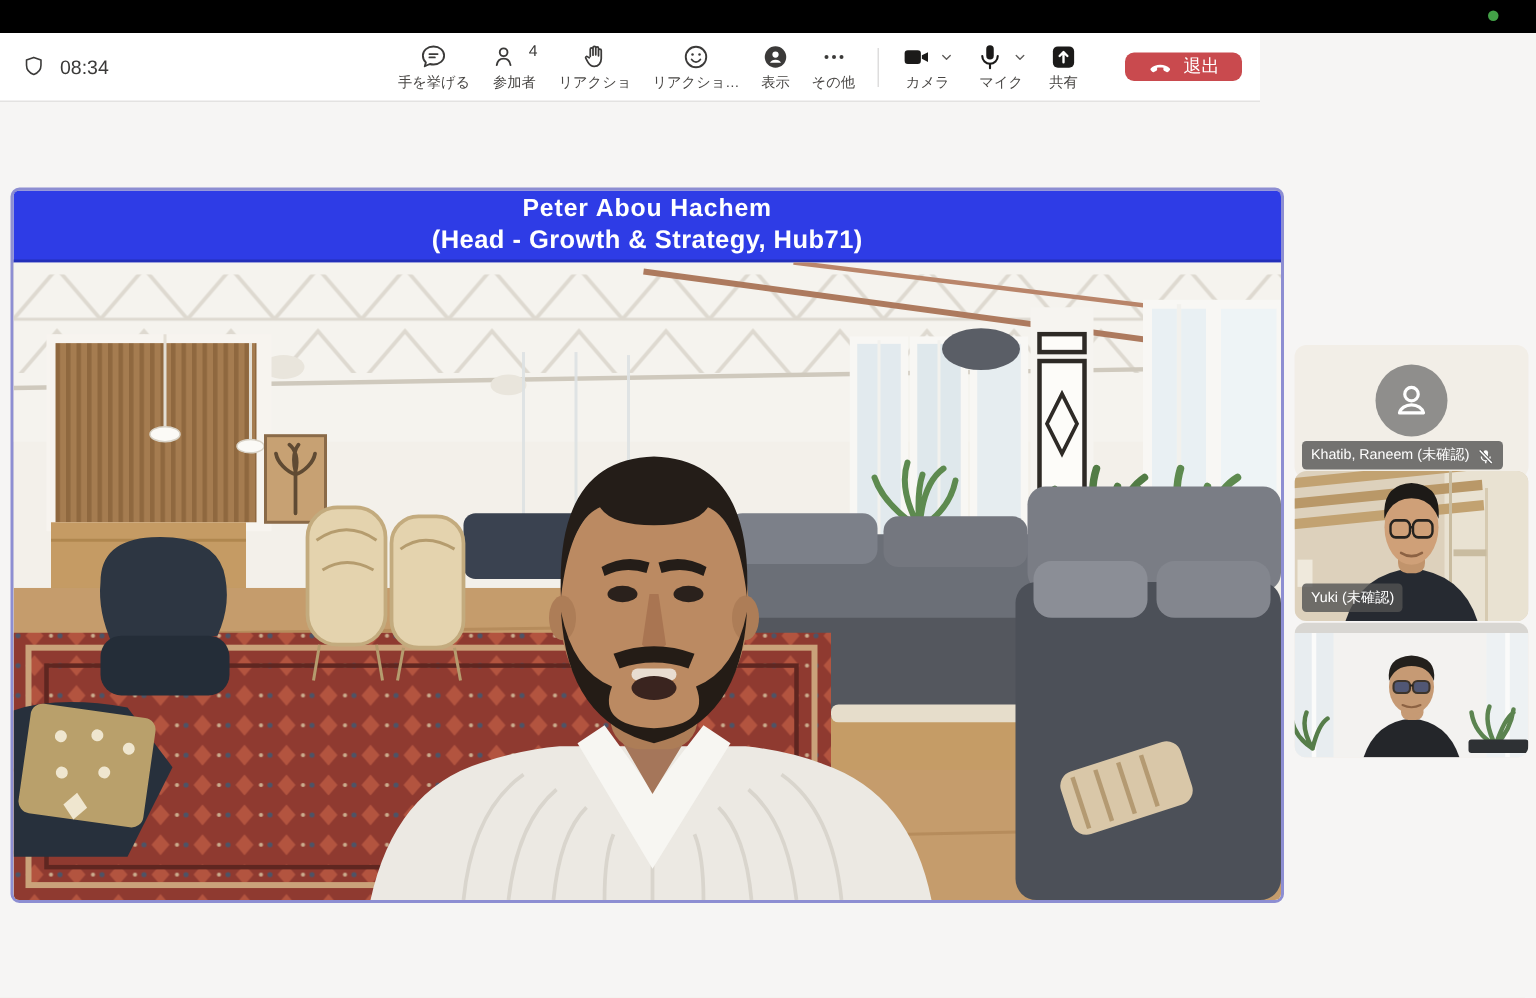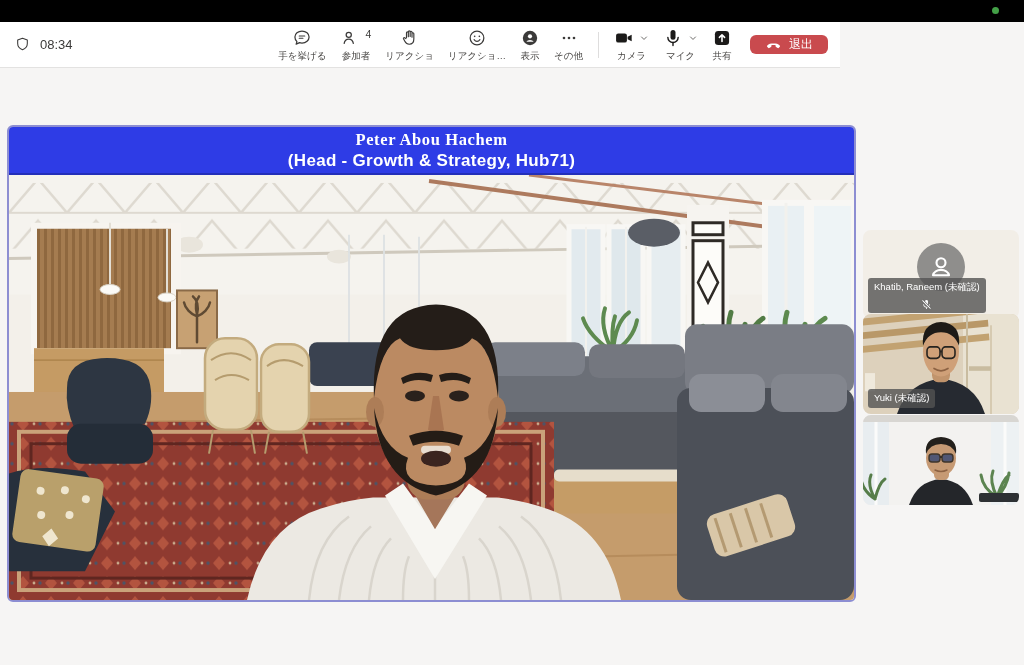--- a/index.html
+++ b/index.html
@@ -18,46 +18,46 @@
   .timer-group svg{width:17px;height:17px;display:block;}
   .tb-actions{margin-left:auto;display:flex;align-items:flex-end;padding-right:12px;}
   .tb-btn{display:flex;flex-direction:column;align-items:center;justify-content:flex-end;
     gap:3px;padding:2px 7px;color:#484644;font-size:9.5px;cursor:pointer;white-space:nowrap;line-height:1;}
   .tb-btn svg{width:20px;height:20px;display:block;}
   .icon-row{display:flex;align-items:center;gap:5px;position:relative;}
   .pp-badge{font-size:10.5px;color:#3b3a39;position:relative;top:-4px;}
   .chev svg{width:10px;height:10px;}
   .tb-divider{width:1px;height:26px;background:#dedddd;margin:0 8px;align-self:center;}
   .leave-btn{display:flex;align-items:center;gap:7px;background:#c94a4e;color:#fff;border:none;
-    border-radius:6px;font-size:12px;font-family:inherit;padding:1px 15px;margin-left:11px;
+    border-radius:6px;font-size:12px;font-family:inherit;padding:1px 15px;margin-left:24px;
     cursor:pointer;align-self:center;}
   .leave-btn svg{width:17px;height:17px;display:block;}
   
   .main-video{position:absolute;left:7px;top:125px;width:845px;height:473px;
     border:2px solid #8d8ed2;border-radius:6px;overflow:hidden;background:#e9e4db;}
   .banner{height:46px;background:#2e3ce6;border-bottom:2px solid #232fb9;display:flex;
     flex-direction:column;align-items:center;justify-content:center;color:#fff;gap:1px;}
-  .banner-title{font-size:16.5px;font-weight:800;letter-spacing:.6px;font-family:Liberation Serif, serif;}
+  .banner-title{font-size:16.5px;font-weight:800;letter-spacing:.6px;}
   .banner-subtitle{font-size:17px;font-weight:700;letter-spacing:.3px;}
   .scene{position:absolute;top:48px;left:0;right:0;bottom:0;}
   .scene svg{width:100%;height:100%;display:block;}
   .name-tag{position:absolute;left:5px;bottom:5px;background:rgba(45,45,45,.62);color:#fff;
     font-size:10.5px;padding:4px 8px;border-radius:4px;letter-spacing:.2px;}
   
   .tile{position:absolute;left:863px;width:156px;border-radius:8px;overflow:hidden;background:#f2eee7;}
   .tile svg{width:100%;height:100%;display:block;}
   .tile-1{top:230px;height:89px;}
   .tile-2{top:314px;height:100px;}
   .tile-3{top:415px;height:90px;}
   .avatar-circle{position:absolute;left:50%;top:42%;transform:translate(-50%,-50%);
     width:48px;height:48px;border-radius:50%;background:#8f8e8c;display:flex;
     align-items:center;justify-content:center;}
   .avatar-circle svg{width:30px;height:30px;}
-  .tile-pill{position:absolute;left:5px;bottom:6px;display:flex;align-items:center;gap:5px;
-    background:rgba(82,82,82,.8);color:#fff;font-size:9.5px;padding:3px 6px;border-radius:3px;flex-direction:column;}
+  .tile-pill{position:absolute;left:5px;bottom:6px;display:flex;align-items:flex-end;gap:5px;
+    background:rgba(82,82,82,.8);color:#fff;font-size:9.5px;padding:3px 6px;border-radius:3px;}
   .tile-pill svg{width:11px;height:11px;display:block;}
 </style>
 </head>
 <body>
 
 <div class="black-bar">
   <div class="cam-dot"></div>
 </div>
 
 <div class="toolbar">

